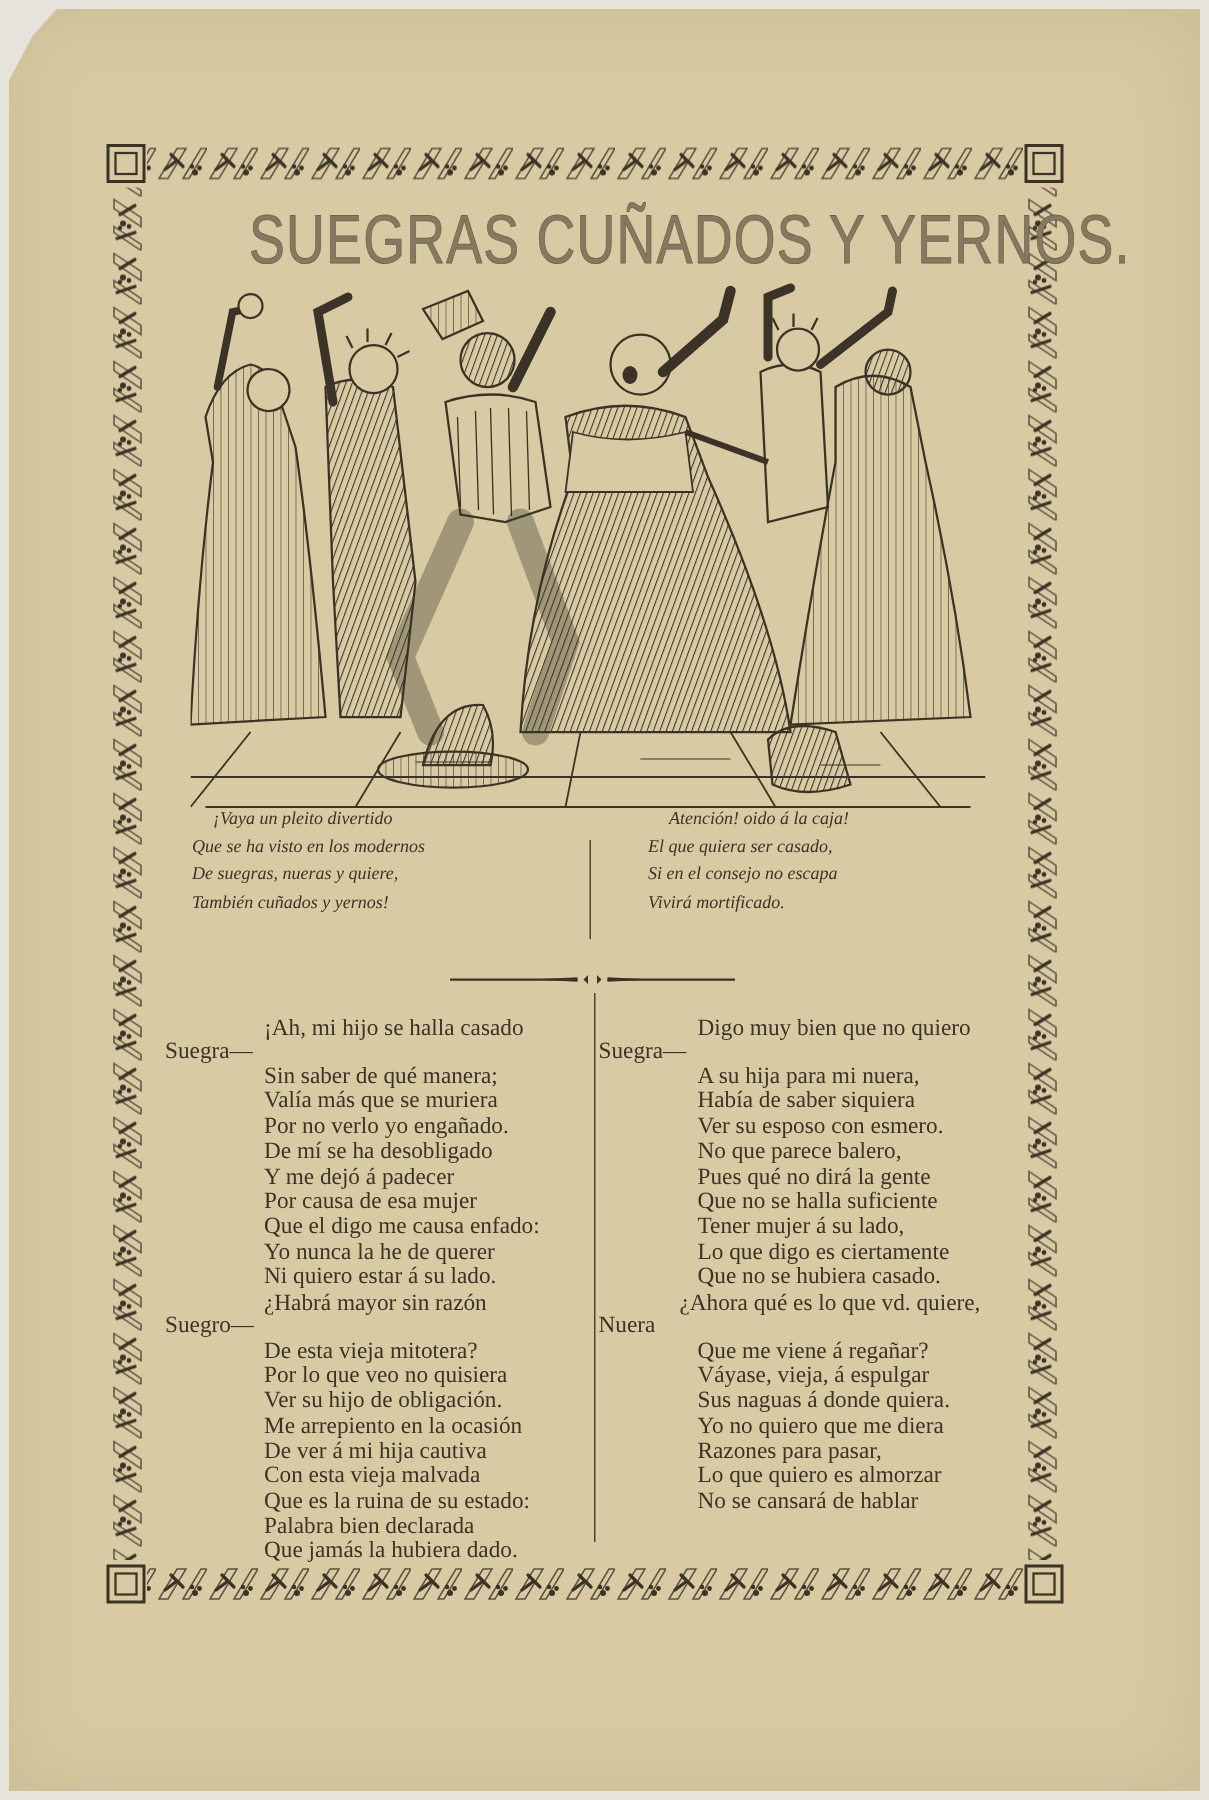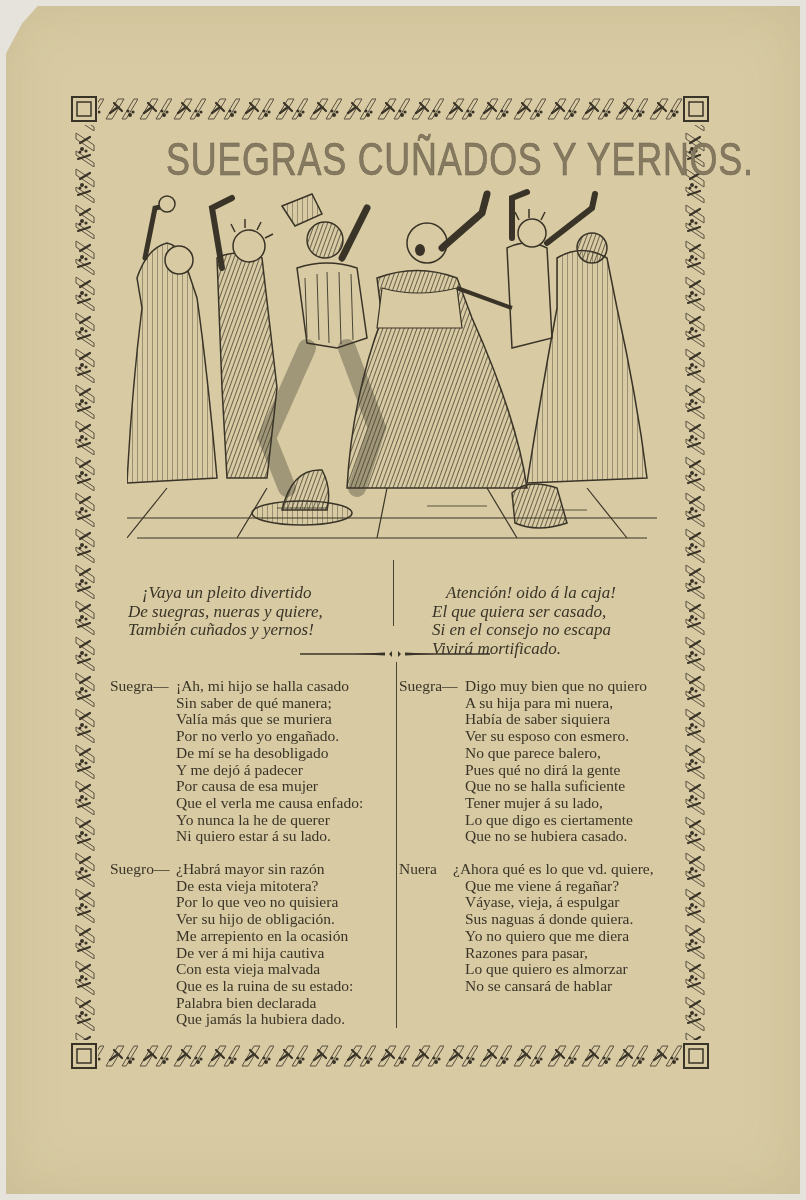--- a/index.html
+++ b/index.html
@@ -17,30 +17,30 @@
   .band.left{left:0;top:0;width:30px;height:975px;}
   .band.right{right:0;top:0;width:30px;height:975px;}
   .band svg{width:100%;height:100%;display:block;}
   .title{position:absolute;left:100px;top:132px;width:600px;text-align:center;
          font-family:"Liberation Sans Narrow","Liberation Sans",sans-serif;
          font-size:46px;letter-spacing:1px;color:#857a60;transform:scaleX(.78);
          transform-origin:center;white-space:nowrap;
          -webkit-text-stroke:.6px #6e6450;}
   .illus{position:absolute;left:127px;top:188px;width:530px;height:355px;}
   .illus svg{width:100%;height:100%;display:block;}
-  .intro{position:absolute;top:584px;font-style:italic;font-size:17px;line-height:18.5px;}
+  .intro{position:absolute;top:536px;font-style:italic;font-size:12px;line-height:18.5px;}
   .intro.left{left:128px;width:260px;}
   .intro.right{left:432px;width:240px;}
   .intro .l{white-space:nowrap;}
   .intro .indent{padding-left:14px;}
   .vrule{position:absolute;width:1px;background:#4a4232;}
   .sep{position:absolute;left:300px;top:645px;width:190px;height:10px;}
   .verse{position:absolute;font-size:15.5px;line-height:16.7px;}
   .verse .row{white-space:nowrap;display:flex;}
-  .verse .spk{display:inline-block;}
+  .verse .spk{display:inline-block;margin-top:15px;}
   .verse .txt{display:inline-block;}
   .vL{left:110px;}
   .vR{left:399px;}
 </style>
 </head>
 <body>
 
 <div class="paper"></div>
 
 <div class="frame">
@@ -152,20 +152,21 @@
     <ellipse cx="175" cy="325" rx="50" ry="12" fill="url(#hatch2)" stroke="#3a3428" stroke-width="1.5"></ellipse>
     <path d="M155 322 Q165 280 195 282 Q205 300 200 322 Z" fill="url(#hatch)" stroke="#3a3428" stroke-width="1.5"></path>
 
     <path d="M385 305 Q400 290 430 300 L440 335 Q410 345 388 335 Z" fill="url(#hatch)" stroke="#3a3428" stroke-width="1.5"></path>
     <rect x="0" y="0" width="530" height="355" fill="none" stroke="none"></rect>
   </svg>
 </div>
 
 <div class="intro left">
   <div class="l indent">¡Vaya un pleito divertido</div>
+  <div class="l">Que se ha visto en los modernos</div>
   <div class="l">De suegras, nueras y quiere,</div>
   <div class="l">También cuñados y yernos!</div>
 </div>
 <div class="vrule" style="left:393px;top:560px;height:66px;"></div>
 <div class="intro right">
   <div class="l indent">Atención! oido á la caja!</div>
   <div class="l">El que quiera ser casado,</div>
   <div class="l">Si en el consejo no escapa</div>
   <div class="l">Vivirá mortificado.</div>
 </div>
@@ -199,21 +200,21 @@
   <div class="row" style="padding-left:66px">
       <span class="txt">De mí se ha desobligado</span>
     </div>
   <div class="row" style="padding-left:66px">
       <span class="txt">Y me dejó á padecer</span>
     </div>
   <div class="row" style="padding-left:66px">
       <span class="txt">Por causa de esa mujer</span>
     </div>
   <div class="row" style="padding-left:66px">
-      <span class="txt">Que el verla me causa enfado:</span>
+      <span class="txt">Que el digo me causa enfado:</span>
     </div>
   <div class="row" style="padding-left:66px">
       <span class="txt">Yo nunca la he de querer</span>
     </div>
   <div class="row" style="padding-left:66px">
       <span class="txt">Ni quiero estar á su lado.</span>
     </div>
 </div>
 
 <div class="verse vR" style="top:678px;">

